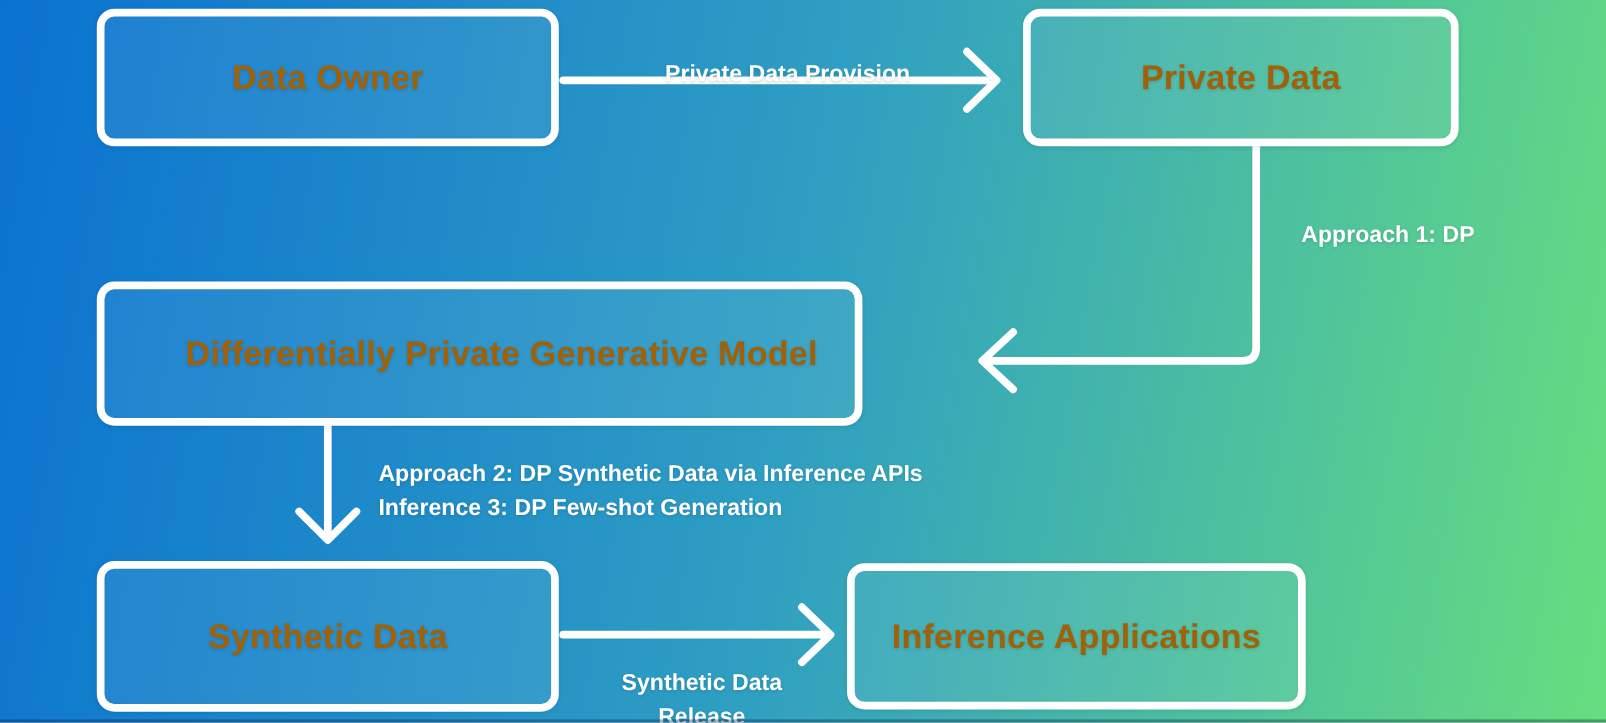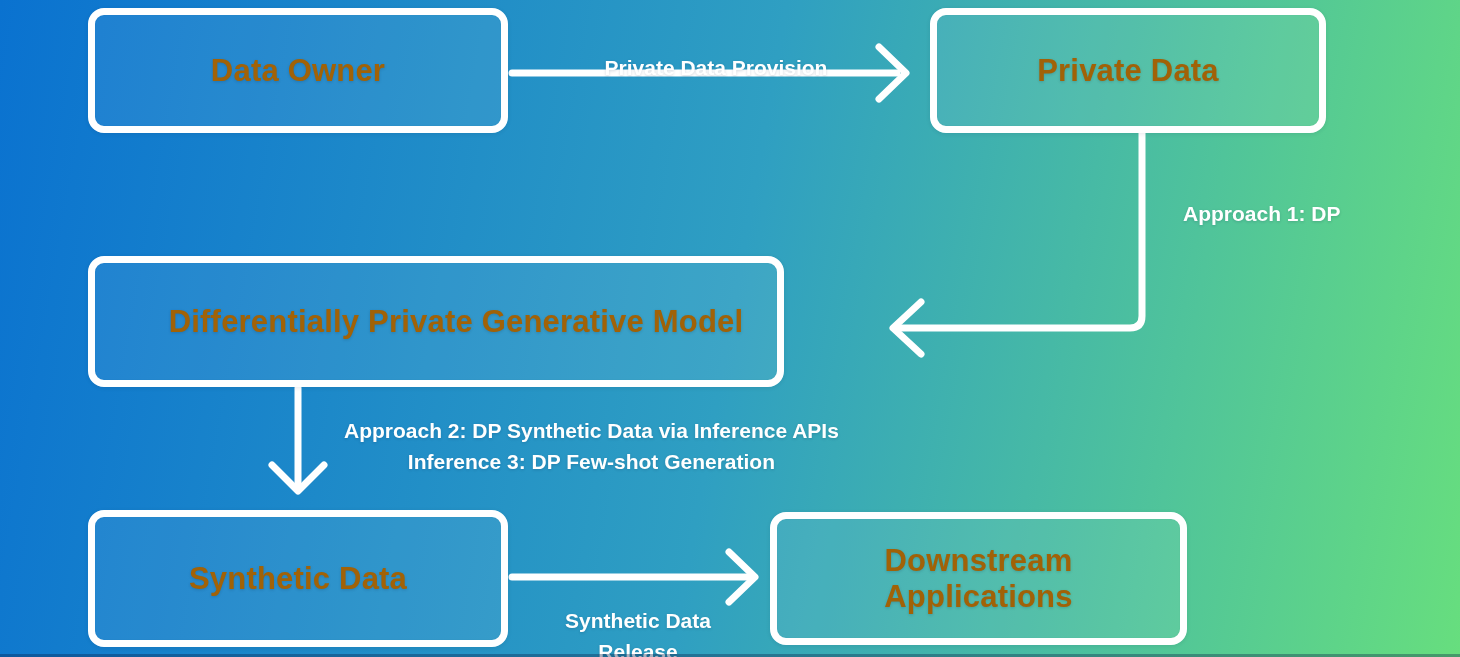--- a/index.html
+++ b/index.html
@@ -55,21 +55,21 @@
     font-weight: bold;
     font-size: 21px;
     line-height: 31px;
     text-shadow: 0 1px 3px rgba(0,30,60,0.18);
     white-space: nowrap;
   }
   .edge-label .lbl-line { display: block; }
 
   #label-private-data-provision { left: 516px;  top: 22px;  width: 400px; text-align: center; margin-top: 30px; }
   #label-approach-1             { left: 1170px; top: 198px; text-align: left; margin-left: 13px; }
-  #label-approach-2-3           { left: 344px;  top: 415px; text-align: center; }
+  #label-approach-2-3           { left: 344px;  top: 415px; text-align: left; }
   #label-synthetic-data-release { left: 518px;  top: 605px; width: 240px; text-align: center; }
 
   .bottom-edge {
     position: absolute; left: 0; bottom: 0;
     width: 100%; height: 3px;
     background: rgba(10,30,70,0.35);
   }
 </style>
 </head>
 <body>
@@ -109,21 +109,21 @@
 
   <div class="node" id="node-dp-generative-model">
     <span class="node-label">Differentially Private Generative Model</span>
   </div>
 
   <div class="node" id="node-synthetic-data">
     <span class="node-label">Synthetic Data</span>
   </div>
 
   <div class="node" id="node-downstream-apps">
-    <span class="node-label">Downstream Applications</span>
+    <span class="node-label">Inference Applications</span>
   </div>
 
   <div class="edge-label" id="label-private-data-provision">
     <span class="lbl-line">Private Data Provision</span>
   </div>
 
   <div class="edge-label" id="label-approach-1">
     <span class="lbl-line">Approach 1: DP</span>
   </div>
 

